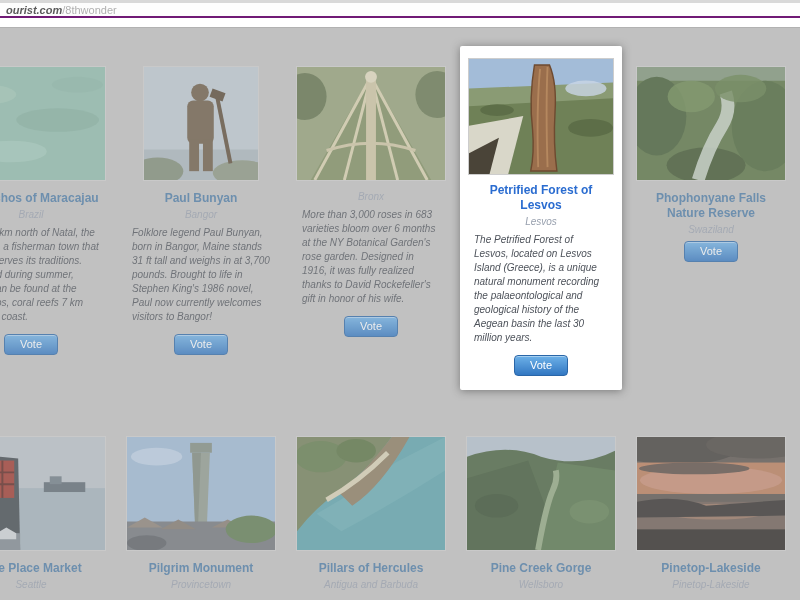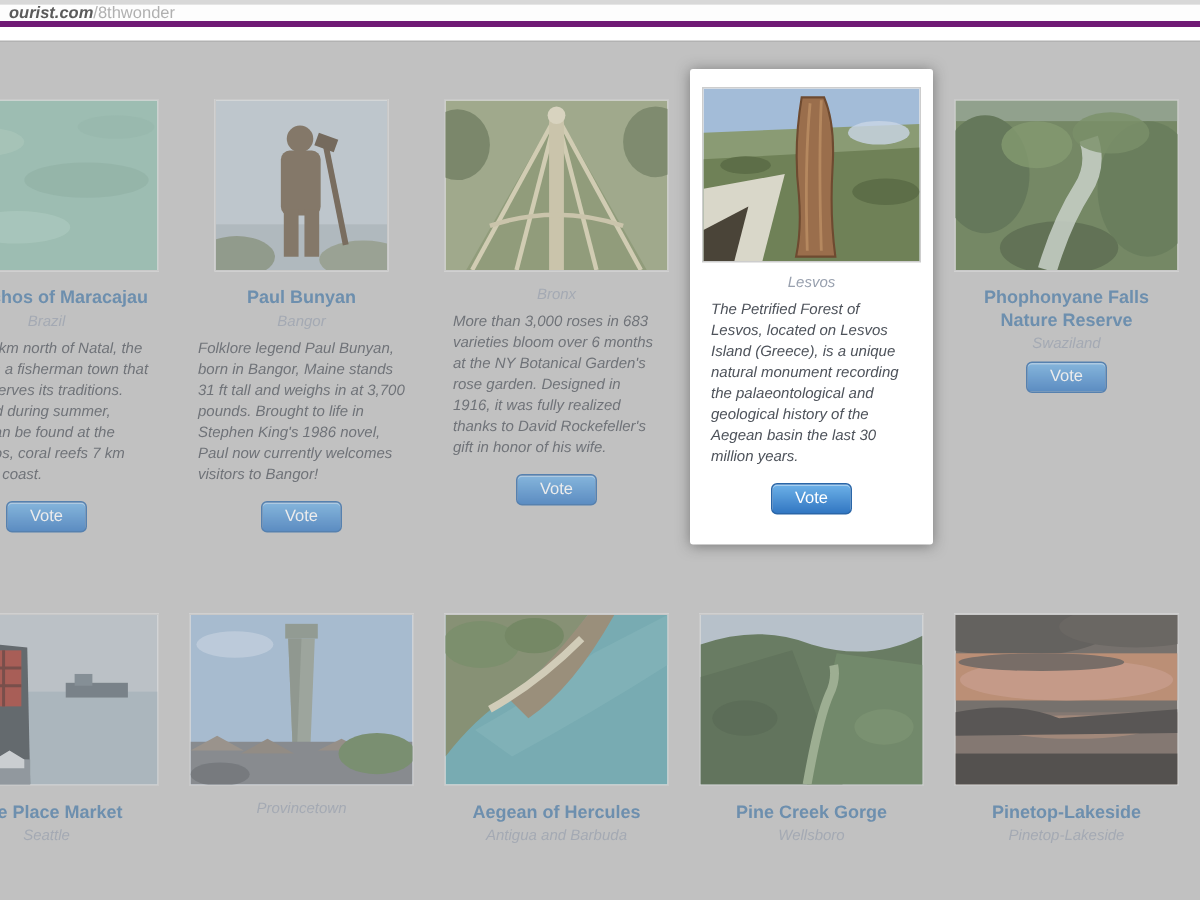--- a/index.html
+++ b/index.html
@@ -1,22 +1,22 @@
 <!DOCTYPE html>
 <html><head>
 <meta charset="utf-8">
 <style>
   * { margin:0; padding:0; box-sizing:border-box; }
   html,body { width:800px; height:600px; overflow:hidden; }
   body { font-family:"Liberation Sans",sans-serif; background:#c1c1c1; }
 
   
   .top-strip { height:3px; background:#d8d8d8; }
-  .urlbar { height:15px; background:#fdfdfd; border-bottom:4px solid #701a75;
-            display:flex; align-items:flex-start; padding-left:6px; font-size:11px; }
+  .urlbar { height:15px; background:#fdfdfd; border-bottom:2px solid #701a75;
+            display:flex; align-items:flex-end; padding-left:6px; font-size:11px; }
   .url-domain { color:#5a5a5a; font-weight:bold; font-style:italic; }
   .url-path { color:#b0b0b0; }
   .white-gap { height:10px; background:#ffffff; border-bottom:1px solid #b2b2b2; }
 
   .content { padding-top:30px; }
   .row { display:flex; margin-left:-50px; width:920px; }
   .row2 { margin-top:38px; }
 
   .card { flex:0 0 162px; width:162px; margin-right:8px; padding:8px 6px;
           text-align:center; position:relative; }
@@ -127,20 +127,21 @@
           <path d="M0 48 L154 40 L154 117 L0 117 Z" fill="#6f8157"></path>
           <ellipse cx="125" cy="30" rx="22" ry="8" fill="#c9d6e6" opacity=".8"></ellipse>
           <path d="M0 68 L58 58 L42 117 L0 117 Z" fill="#d9d7c9"></path>
           <path d="M0 96 L32 80 L22 117 L0 117 Z" fill="#4a4438"></path>
           <path d="M70 6 Q64 40 68 72 Q70 96 66 114 L94 114 Q90 86 92 54 Q94 24 86 6 Z" fill="#9a6e4c" stroke="#6e4a30" stroke-width="1.5"></path>
           <path d="M76 10 Q72 50 74 110 M84 8 Q82 50 84 110" stroke="#b5885f" stroke-width="2" fill="none"></path>
           <ellipse cx="30" cy="52" rx="18" ry="6" fill="#5d6e48"></ellipse>
           <ellipse cx="130" cy="70" rx="24" ry="9" fill="#5d6e48"></ellipse>
         </svg>
       </div>
+      <a class="card-title">Petrified Forest of Lesvos</a>
       <div class="card-location">Lesvos</div>
       <div class="card-desc">The Petrified Forest of Lesvos, located on Lesvos Island (Greece), is a unique natural monument recording the palaeontological and geological history of the Aegean basin the last 30 million years.</div>
       <span class="vote-btn">Vote</span>
     </div>
 
     <div class="card dimmed">
       <div class="photo">
         <svg width="150" height="115" viewBox="0 0 150 115" preserveAspectRatio="none">
           <rect width="150" height="115" fill="#55703f"></rect>
           <rect width="150" height="14" fill="#9fb3a8" opacity=".55"></rect>
@@ -201,36 +202,37 @@
           <path d="M66 16 L84 16 L81 90 L69 90 Z" fill="#8e9a8e"></path>
           <path d="M66 16 L75 16 L72 90 L69 90 Z" fill="#7c887c"></path>
           <rect y="86" width="150" height="29" fill="#70757b"></rect>
           <path d="M0 92 L18 82 L36 92 Z" fill="#8a8076"></path>
           <path d="M34 94 L52 84 L70 94 Z" fill="#7f766d"></path>
           <path d="M86 92 L102 84 L118 92 Z" fill="#857b70"></path>
           <ellipse cx="126" cy="94" rx="26" ry="14" fill="#5d7a50"></ellipse>
           <ellipse cx="20" cy="108" rx="20" ry="8" fill="#585d63"></ellipse>
         </svg>
       </div>
+      <a class="card-title">Pilgrim Monument</a>
       <div class="card-location">Provincetown</div>
     </div>
 
     <div class="card dimmed">
       <div class="photo">
         <svg width="150" height="115" viewBox="0 0 150 115" preserveAspectRatio="none">
           <rect width="150" height="115" fill="#5aa3ad"></rect>
           <path d="M20 78 Q60 56 100 26 L150 0 L150 34 Q100 66 45 96 Z" fill="#6fb3b8" opacity=".55"></path>
           <path d="M0 0 L96 0 Q72 34 42 56 Q20 70 0 96 Z" fill="#6f7d55"></path>
           <path d="M42 56 Q62 44 96 0 L114 0 Q86 50 56 70 Z" fill="#8a7a5e"></path>
           <path d="M30 64 Q62 46 92 16" stroke="#d9d2b5" stroke-width="5" fill="none"></path>
           <ellipse cx="24" cy="20" rx="26" ry="16" fill="#5f7a4a"></ellipse>
           <ellipse cx="60" cy="14" rx="20" ry="12" fill="#55703f"></ellipse>
         </svg>
       </div>
-      <a class="card-title">Aegean of Hercules</a>
+      <a class="card-title">Pillars of Hercules</a>
       <div class="card-location">Antigua and Barbuda</div>
     </div>
 
     <div class="card dimmed">
       <div class="photo">
         <svg width="150" height="115" viewBox="0 0 150 115" preserveAspectRatio="none">
           <rect width="150" height="115" fill="#b3c2cf"></rect>
           <path d="M0 20 Q40 6 75 20 Q115 32 150 14 L150 115 L0 115 Z" fill="#45603c"></path>
           <path d="M0 42 L62 24 L96 115 L0 115 Z" fill="#3a5433"></path>
           <path d="M150 34 L92 26 L72 115 L150 115 Z" fill="#527247"></path>

